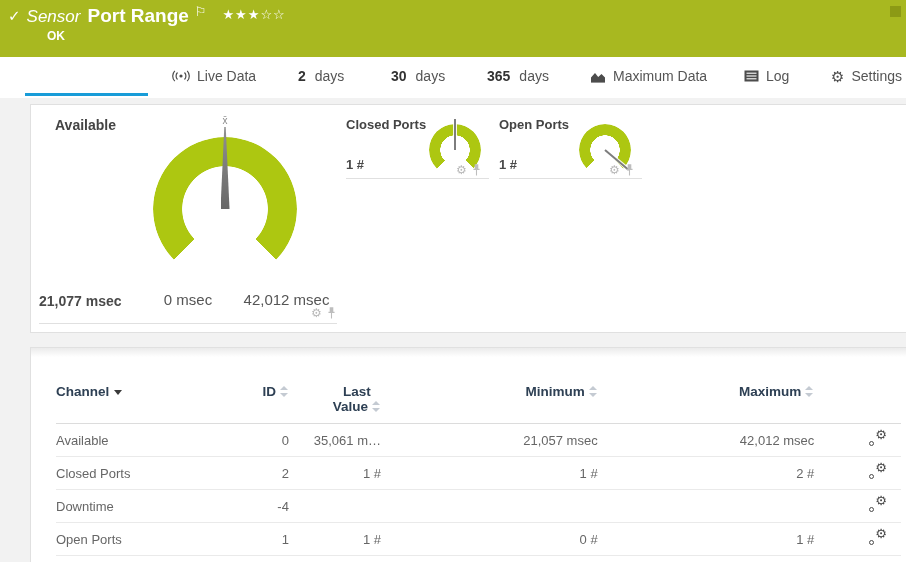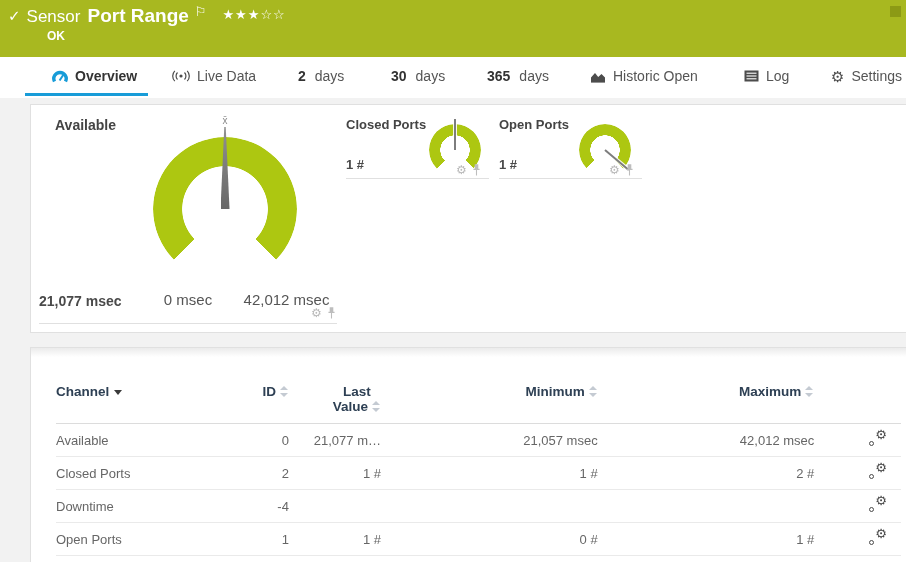--- a/index.html
+++ b/index.html
@@ -9,21 +9,21 @@
     background:#f2f2f2; position:relative; color:#555;
   }
 
   
   .greenbar {
     position:absolute; left:0; top:0; width:906px; height:57px;
     background:var(--header-green); color:#fff;
   }
   .title-row { position:absolute; left:8px; top:5px; display:flex; align-items:baseline; }
   .check { font-size:15px; font-weight:bold; margin-right:6px; position:relative; top:-1px; }
-  .kind  { font-size:17px; margin-right:7px; }
+  .kind  { font-style:italic; font-size:17px; margin-right:7px; }
   .sensor-title { font-weight:bold; font-size:19px; }
   .flag  { font-size:13px; margin-left:6px; position:relative; top:-6px; }
   .stars { font-size:13px; letter-spacing:1px; margin-left:16px; position:relative; top:-3px; }
   .status-ok { position:absolute; left:47px; top:29px; font-size:12px; font-weight:bold; }
   .corner-sq { position:absolute; right:5px; top:6px; width:11px; height:11px; background:#8c9a15; }
 
   
   .tabbar { position:absolute; left:0; top:57px; width:906px; height:41px; background:#fff; }
   .tab { position:absolute; top:0; height:38px; display:flex; align-items:center; gap:7px;
          font-size:14px; color:#555; cursor:pointer; white-space:nowrap; }
@@ -110,27 +110,20 @@
     <span class="kind">Sensor</span>
     <span class="sensor-title">Port Range</span>
     <span class="flag">⚐</span>
     <span class="stars"><span>★★★</span><span>☆☆</span></span>
   </div>
   <div class="status-ok">OK</div>
   <div class="corner-sq"></div>
 </div>
 
 <div class="tabbar">
-  <div class="tab tab-active" style="left:52px;">
-    <svg width="16" height="14" viewBox="0 0 16 14">
-      <path d="M2.5 12.5 A6.2 6.2 0 1 1 13.5 12.5" stroke="#189cd8" stroke-width="3.4" fill="none"></path>
-      <line x1="7.6" y1="11.5" x2="11.5" y2="5.5" stroke="#189cd8" stroke-width="2"></line>
-    </svg>
-    <span>Overview</span>
-  </div>
   <div class="tab" style="left:172px;">
     <svg width="18" height="12" viewBox="0 0 18 12">
       <circle cx="9" cy="6" r="1.6" fill="#4c4c4c"></circle>
       <path d="M5.5 2.5 A5 5 0 0 0 5.5 9.5" stroke="#4c4c4c" stroke-width="1.2" fill="none"></path>
       <path d="M2.8 0.8 A7.5 7.5 0 0 0 2.8 11.2" stroke="#4c4c4c" stroke-width="1.2" fill="none"></path>
       <path d="M12.5 2.5 A5 5 0 0 1 12.5 9.5" stroke="#4c4c4c" stroke-width="1.2" fill="none"></path>
       <path d="M15.2 0.8 A7.5 7.5 0 0 1 15.2 11.2" stroke="#4c4c4c" stroke-width="1.2" fill="none"></path>
     </svg>
     <span>Live Data</span>
   </div>
@@ -144,21 +137,21 @@
   </div>
   <div class="tab" style="left:487px;">
     <span class="num">365</span>
     <span>days</span>
   </div>
   <div class="tab" style="left:590px;">
     <svg width="16" height="13" viewBox="0 0 16 13">
       <path d="M1 11 V7.5 L5 3 L8.2 7 L11.5 4 L15 7.5 V11 Z" fill="#4c4c4c"></path>
       <rect x="1" y="11" width="14" height="1.6" fill="#4c4c4c"></rect>
     </svg>
-    <span>Historic Open</span>
+    <span>Maximum Data</span>
   </div>
   <div class="tab" style="left:744px;">
     <svg width="15" height="12" viewBox="0 0 15 12">
       <rect x="0.5" y="0.5" width="14" height="11" fill="#4c4c4c"></rect>
       <line x1="2.5" y1="3.2" x2="12.5" y2="3.2" stroke="#fff" stroke-width="1.1"></line>
       <line x1="2.5" y1="6" x2="12.5" y2="6" stroke="#fff" stroke-width="1.1"></line>
       <line x1="2.5" y1="8.8" x2="12.5" y2="8.8" stroke="#fff" stroke-width="1.1"></line>
     </svg>
     <span>Log</span>
   </div>
@@ -248,21 +241,21 @@
         <th class="col-max">
           <span>Maximum</span><span class="sort"></span>
         </th>
         <th class="col-gear"></th>
       </tr>
     </thead>
     <tbody>
       <tr>
         <td class="col-channel">Available</td>
         <td class="col-id">0</td>
-        <td class="col-last">21,077 m…</td>
+        <td class="col-last">35,061 m…</td>
         <td class="col-min">21,057 msec</td>
         <td class="col-max">42,012 msec</td>
         <td class="col-gear"><span class="gears"><span class="g1">⚙</span><span class="g2"></span></span></td>
       </tr>
       <tr>
         <td class="col-channel">Closed Ports</td>
         <td class="col-id">2</td>
         <td class="col-last">1 #</td>
         <td class="col-min">1 #</td>
         <td class="col-max">2 #</td>

